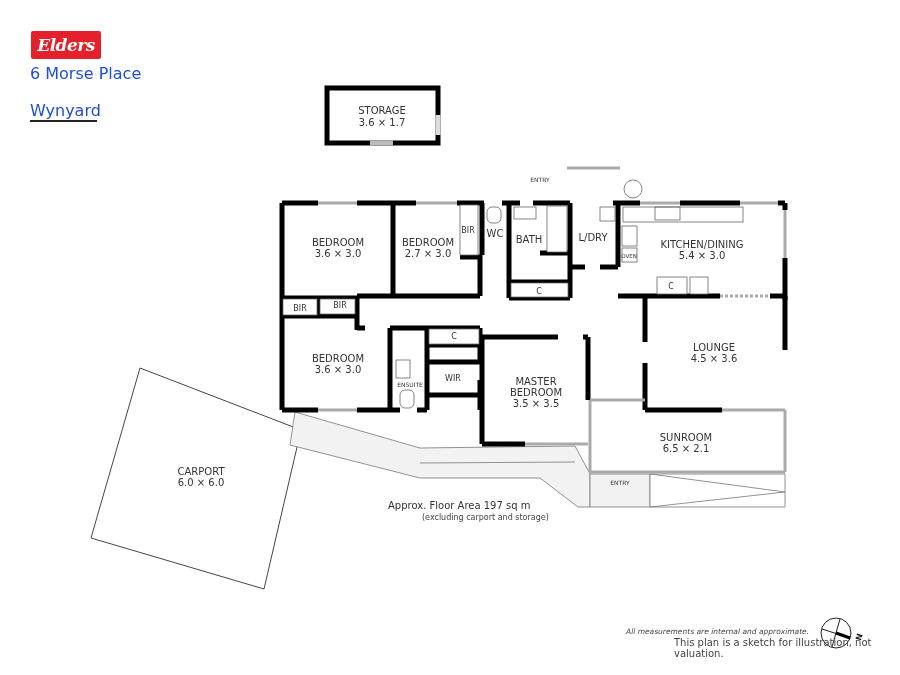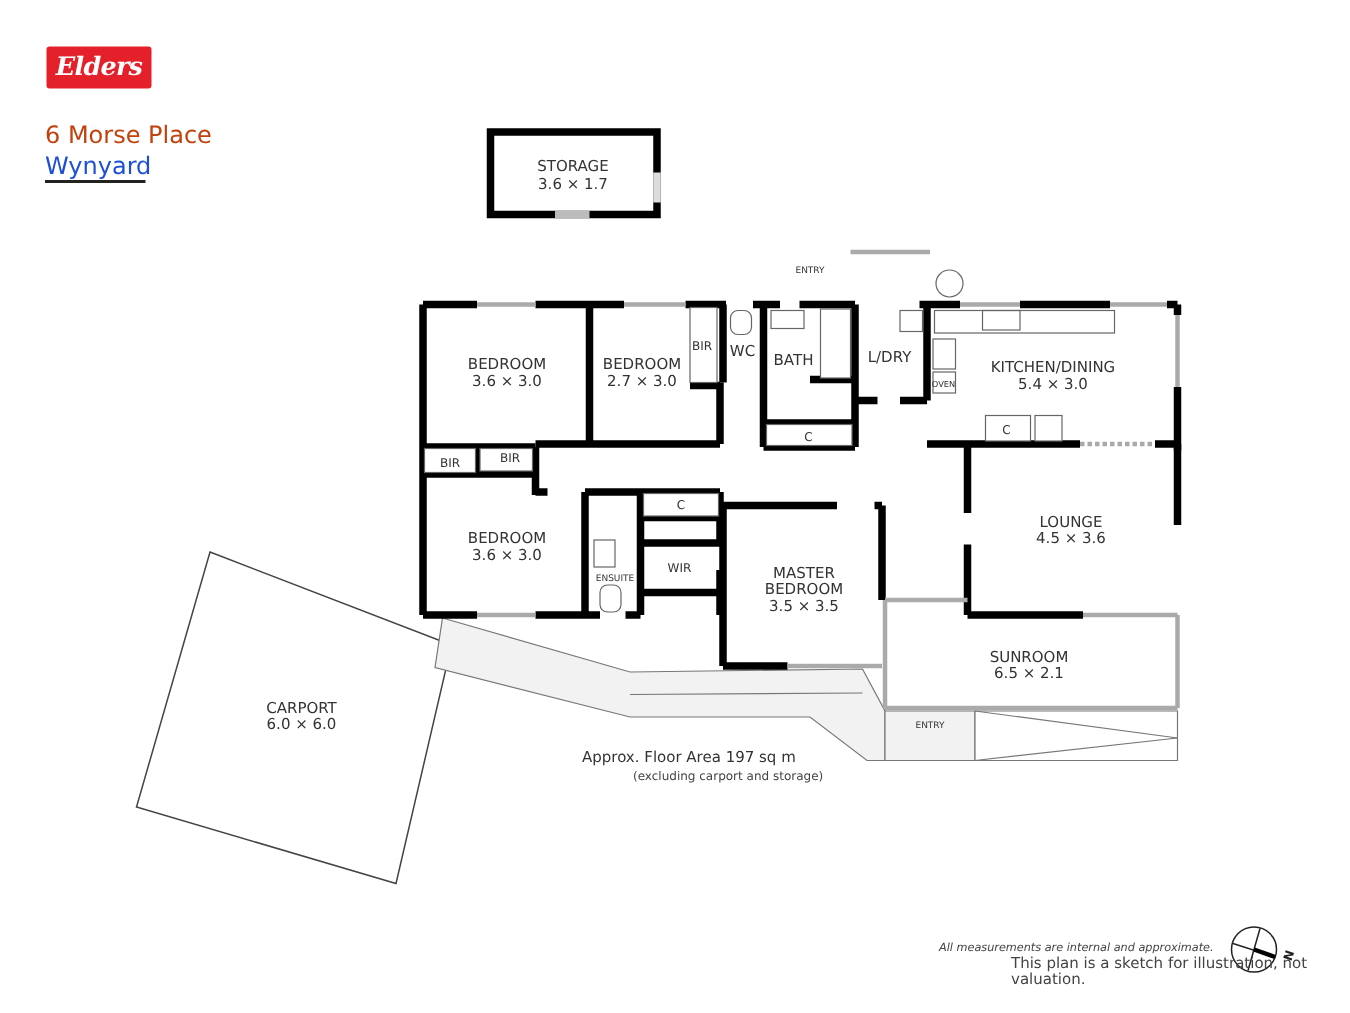--- a/index.html
+++ b/index.html
@@ -1,19 +1,19 @@
 <!DOCTYPE html>
 <html><head>
   <meta charset="utf-8">
   <style>
     html, body { margin: 0; padding: 0; background: #ffffff; }
     body { width: 900px; height: 675px; position: relative; overflow: hidden; font-family: "DejaVu Sans", sans-serif; color: #222; }
     .logo { position: absolute; left: 31px; top: 31px; width: 70px; height: 28px; background: #e4202a; border-radius: 2px; display: flex; align-items: center; justify-content: center; }
     .logo span { color: #fff; font-family: "DejaVu Serif", serif; font-style: italic; font-weight: bold; font-size: 17px; letter-spacing: -0.5px; }
-    .addr1 { position: absolute; left: 30px; top: 80px; font-size: 16px; color: #c2410c; }
+    .addr1 { position: absolute; left: 30px; top: 64px; font-size: 16px; color: #1d4ed8; }
     .addr2 { position: absolute; left: 30px; top: 101px; font-size: 16px; color: #1d4ed8; }
     .rule { position: absolute; left: 30px; top: 120px; width: 67px; height: 2px; background: #222; }
     svg.plan { position: absolute; left: 0; top: 0; }
     .lbl { font-family: "DejaVu Sans", sans-serif; fill: #333; text-anchor: middle; }
     .area1 { position: absolute; left: 388px; top: 500px; font-size: 10px; color: #333; }
     .area2 { position: absolute; left: 406px; top: 513px; font-size: 8px; color: #444; padding-left: 16px; }
     .note1 { position: absolute; left: 626px; top: 627px; font-size: 7.5px; color: #444; font-style: italic; }
     .note2 { position: absolute; left: 626px; top: 637px; font-size: 10px; color: #444; margin-left: 48px; }
   </style>
 </head>

